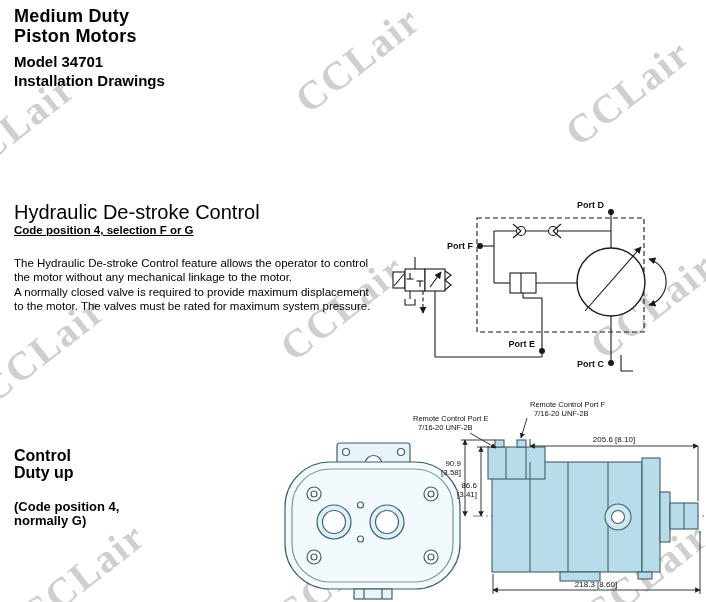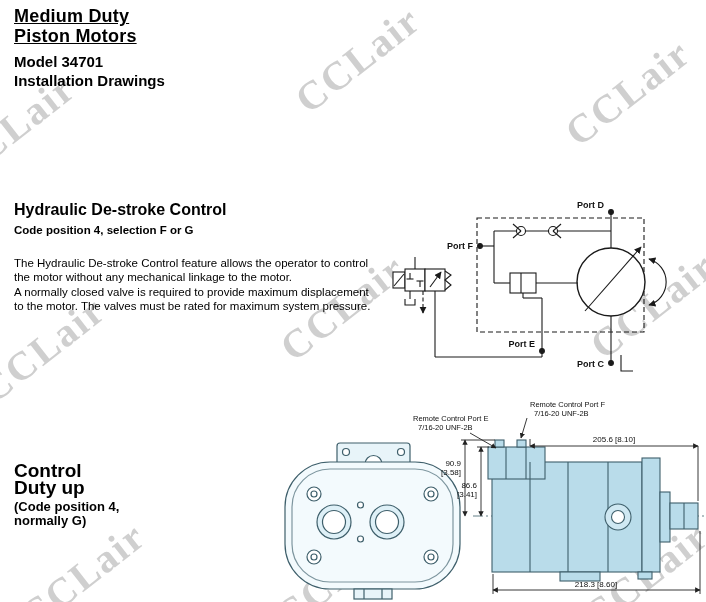--- a/index.html
+++ b/index.html
@@ -9,28 +9,28 @@
   }
   
   .wm-layer { position:absolute; inset:0; z-index:0; pointer-events:none; }
   .wm {
     position:absolute; font-family:"Liberation Serif", serif; font-weight:bold;
     font-size:40px; letter-spacing:2px; color:#a8a8a8; opacity:0.55;
     transform:rotate(-38deg); white-space:nowrap;
   }
   .content { position:absolute; inset:0; z-index:1; }
   .abs { position:absolute; }
-  .doc-title { left:14px; top:6px; font-size:18px; line-height:20px; font-weight:bold; letter-spacing:.2px;text-decoration:underline; }
+  .doc-title { left:14px; top:6px; font-size:18px; line-height:20px; font-weight:bold; letter-spacing:.2px; }
   .doc-model { left:14px; top:52px; font-size:15px; line-height:19px; font-weight:bold; }
-  .sec-head { left:14px; top:201px; font-size:16px; font-weight:bold; }
-  .sec-code { left:14px; top:224px; font-size:11.5px; font-weight:bold; }
+  .sec-head { left:14px; top:201px; font-size:20px; font-weight:normal; }
+  .sec-code { left:14px; top:224px; font-size:11.5px; font-weight:bold;text-decoration:underline; }
   .para { left:14px; width:358px; font-size:11.5px; line-height:14px; }
   .para1 { top:256px; }
   .para2 { top:285px; }
-  .ctl-head { left:14px; top:462px; font-size:19px; line-height:17px; font-weight:bold; }
+  .ctl-head { left:14px; top:447px; font-size:16px; line-height:17px; font-weight:bold; }
   .ctl-code { left:14px; top:500px; font-size:13px; line-height:14px; font-weight:bold; }
   .schematic { left:390px; top:195px; }
   .drawing { left:268px; top:396px; }
   svg text { font-family:"Liberation Sans", sans-serif; }
   .schematic text { font-size:9px; font-weight:bold; fill:#111; stroke:none; }
   .drawing text.dim { font-size:8px; fill:#111; stroke:none; }
   .drawing text.lbl { font-size:7.5px; fill:#111; stroke:none; }
 </style>
 </head>
 <body>

